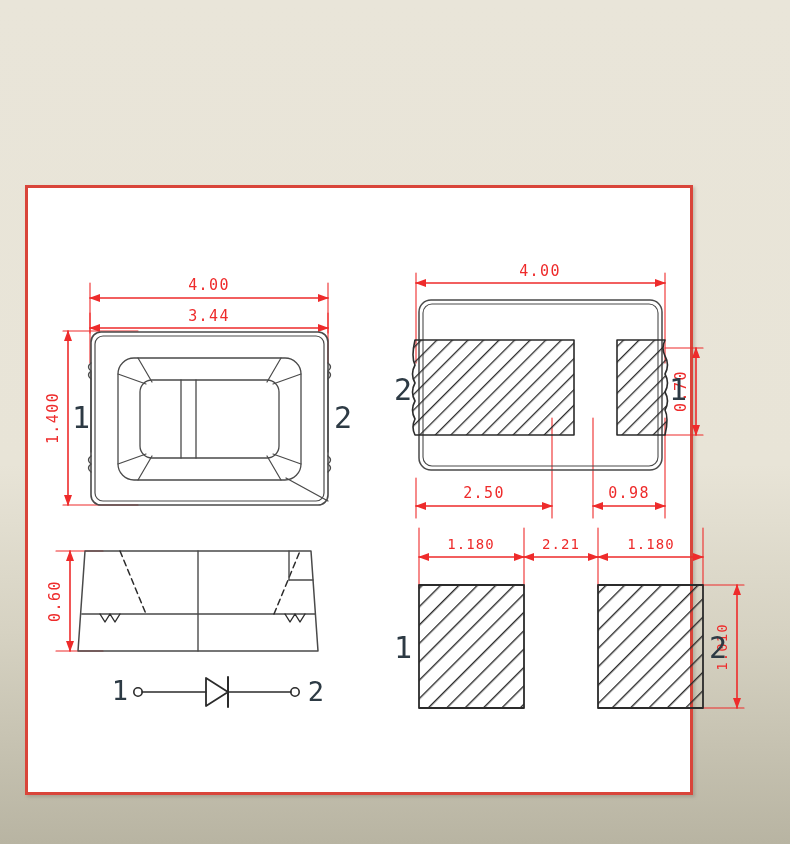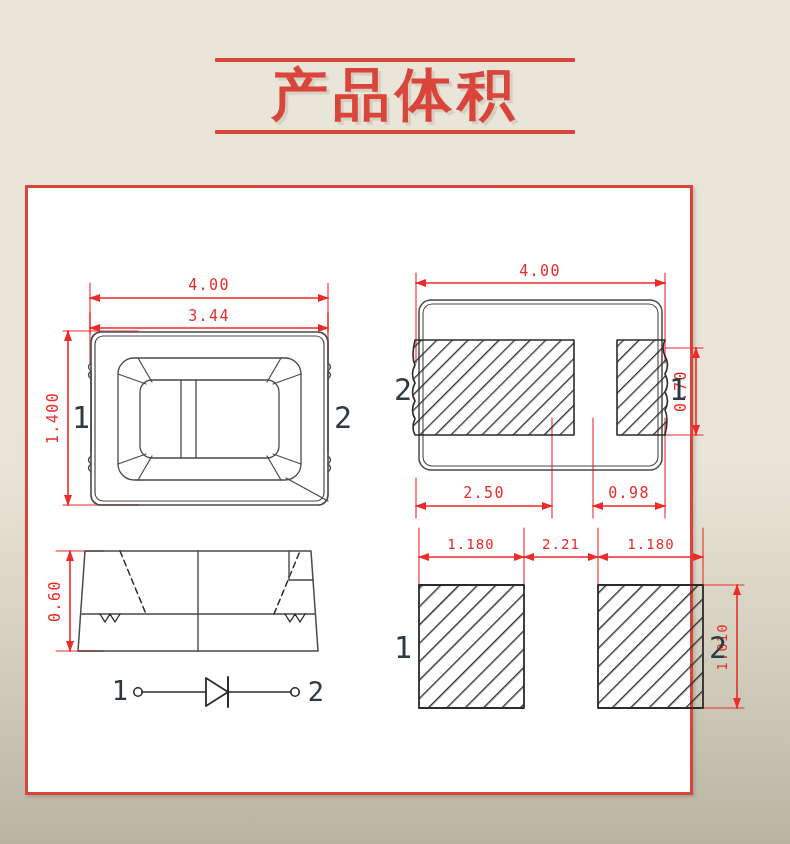--- a/index.html
+++ b/index.html
@@ -35,25 +35,20 @@
   }
   .drawing{position:absolute;left:0;top:0;width:731px;height:604px;}
   svg{display:block;}
   text{font-family:"DejaVu Sans Mono","Liberation Mono",monospace;}
 </style>
 </head>
 <body>
 
 <div id="page">
 
-  <div class="header">
-    <div class="rule top"></div>
-    <div class="title">产品体积</div>
-    <div class="rule bottom"></div>
-  </div>
 
   <div class="panel">
     <svg class="drawing" viewBox="0 0 731 604" width="731" height="604">
       <defs>
         <pattern id="hatch" width="11" height="11" patternTransform="rotate(45)" patternUnits="userSpaceOnUse">
           <line x1="0" y1="0" x2="0" y2="11" stroke="#2b2b2b" stroke-width="2.6"></line>
         </pattern>
         <pattern id="hatch2" width="13" height="13" patternTransform="rotate(45)" patternUnits="userSpaceOnUse">
           <line x1="0" y1="0" x2="0" y2="13" stroke="#2b2b2b" stroke-width="2.8"></line>
         </pattern>

